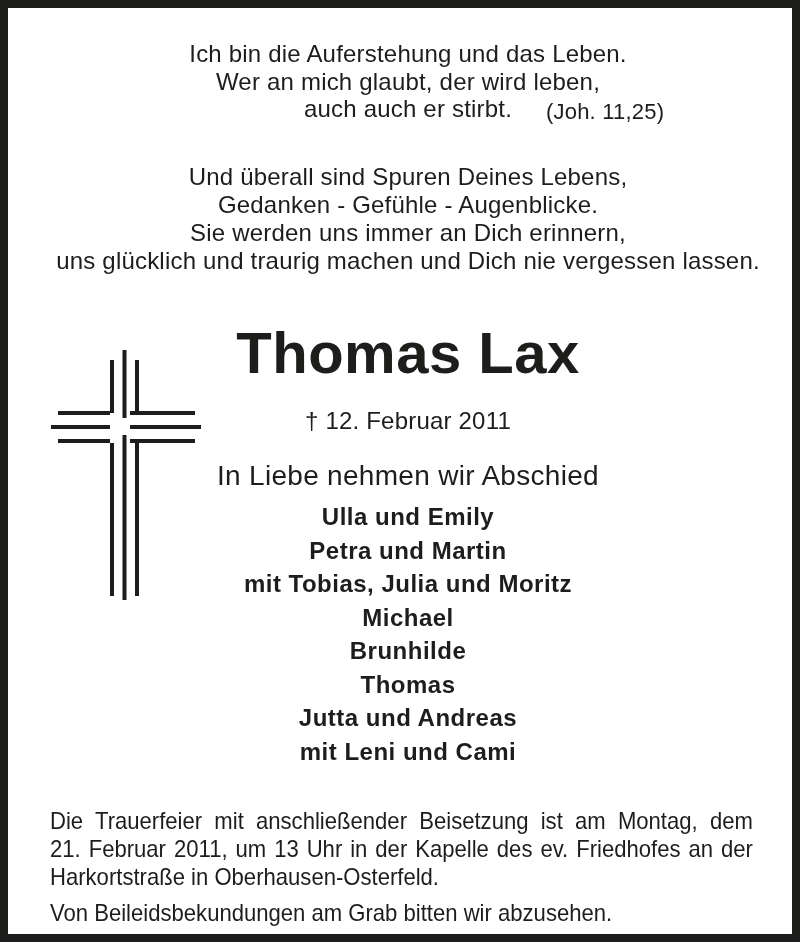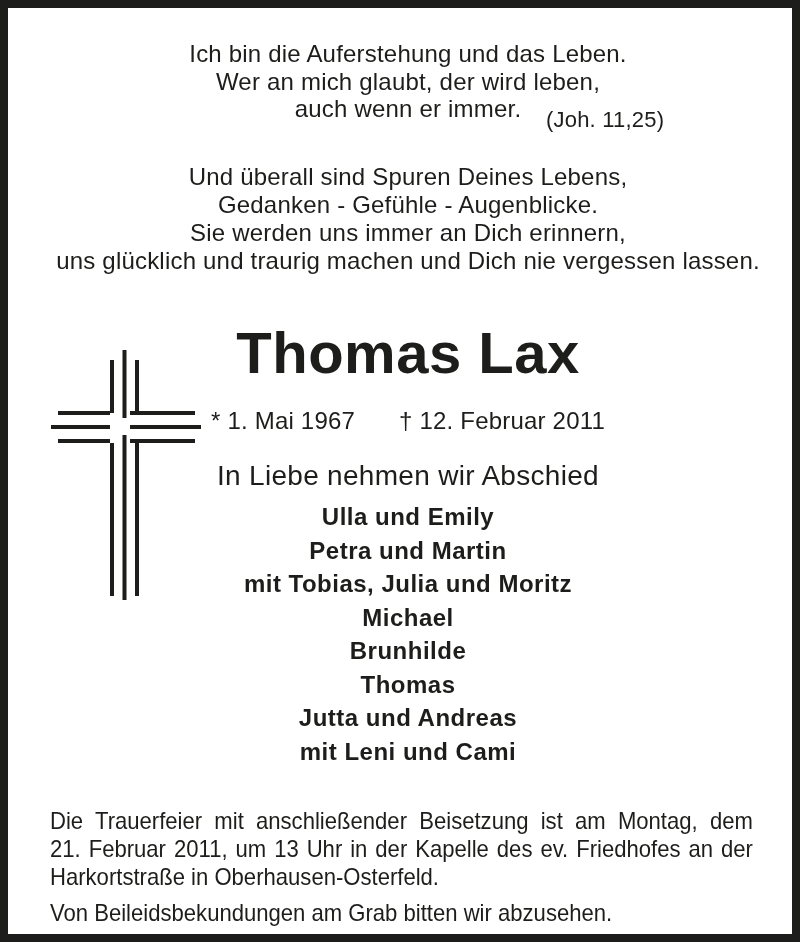--- a/index.html
+++ b/index.html
@@ -14,21 +14,21 @@
     font-family:Liberation Sans, sans-serif;
     color:var(--ink);
   }
   
   .quote {
     position:absolute; left:0; top:32px; width:800px;
     text-align:center; font-size:24px; line-height:27.5px; letter-spacing:0.2px;
   }
   .qline-last { position:relative; }
   .attribution {
-    position:absolute; left:538px; top:11px;
+    position:absolute; left:538px; top:3px;
     font-size:22px; letter-spacing:0.2px;
   }
   
   .remembrance {
     position:absolute; left:0; top:155px; width:800px;
     text-align:center; font-size:24px; line-height:28px; letter-spacing:0.2px;
   }
   
   .cross { position:absolute; left:36px; top:335px; }
   
@@ -68,21 +68,21 @@
 </style>
 </head>
 <body>
 
 <div class="page">
 
   <section class="quote">
     <div class="qline">Ich bin die Auferstehung und das Leben.</div>
     <div class="qline">Wer an mich glaubt, der wird leben,</div>
     <div class="qline qline-last">
-      <span>auch wenn er immer.</span>
+      <span>auch auch er stirbt.</span>
       <span class="attribution">(Joh. 11,25)</span>
     </div>
   </section>
 
   <section class="remembrance">
     <div>Und überall sind Spuren Deines Lebens,</div>
     <div>Gedanken - Gefühle - Augenblicke.</div>
     <div>Sie werden uns immer an Dich erinnern,</div>
     <div>uns glücklich und traurig machen und Dich nie vergessen lassen.</div>
   </section>
@@ -92,21 +92,20 @@
              M80.5 7 V75 M80.5 92 V257
              M93 17 V70 M93 100 V253
              M14 70 H66 M86 70 H151
              M7 84 H66 M86 84 H157
              M14 98 H66 M86 98 H151" fill="none" stroke="#1d1d1b" stroke-width="4"></path>
   </svg>
 
   <div class="name">Thomas Lax</div>
 
   <div class="dates">
-    <span>* 1. Mai 1967</span>
     <span>† 12. Februar 2011</span>
   </div>
 
   <div class="farewell">In Liebe nehmen wir Abschied</div>
 
   <section class="mourners">
     <div>Ulla und Emily</div>
     <div>Petra und Martin</div>
     <div>mit Tobias, Julia und Moritz</div>
     <div>Michael</div>

